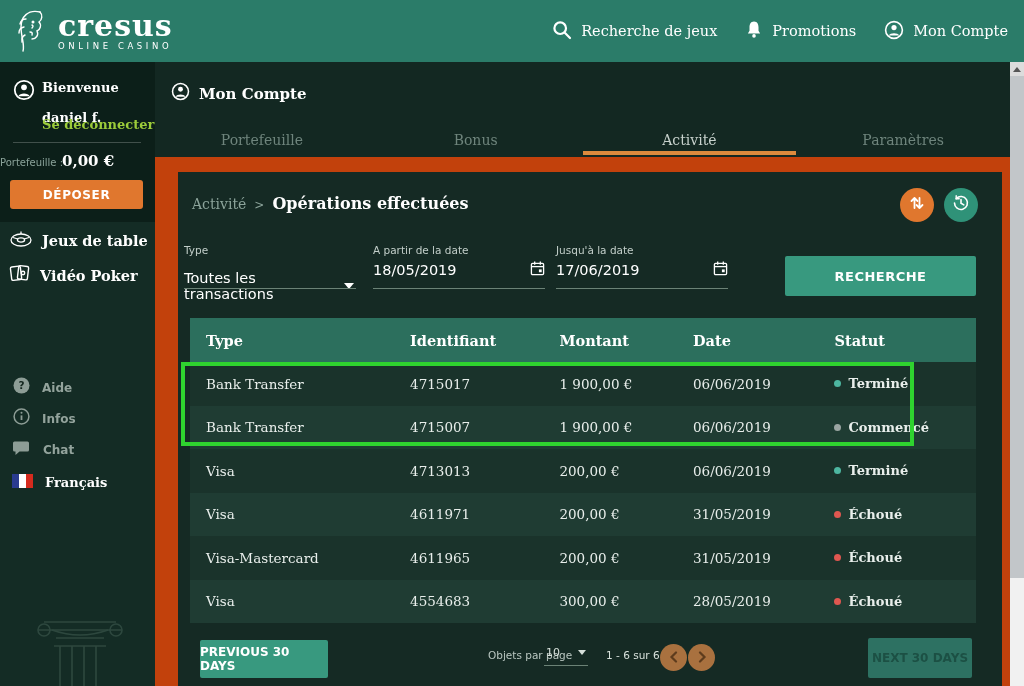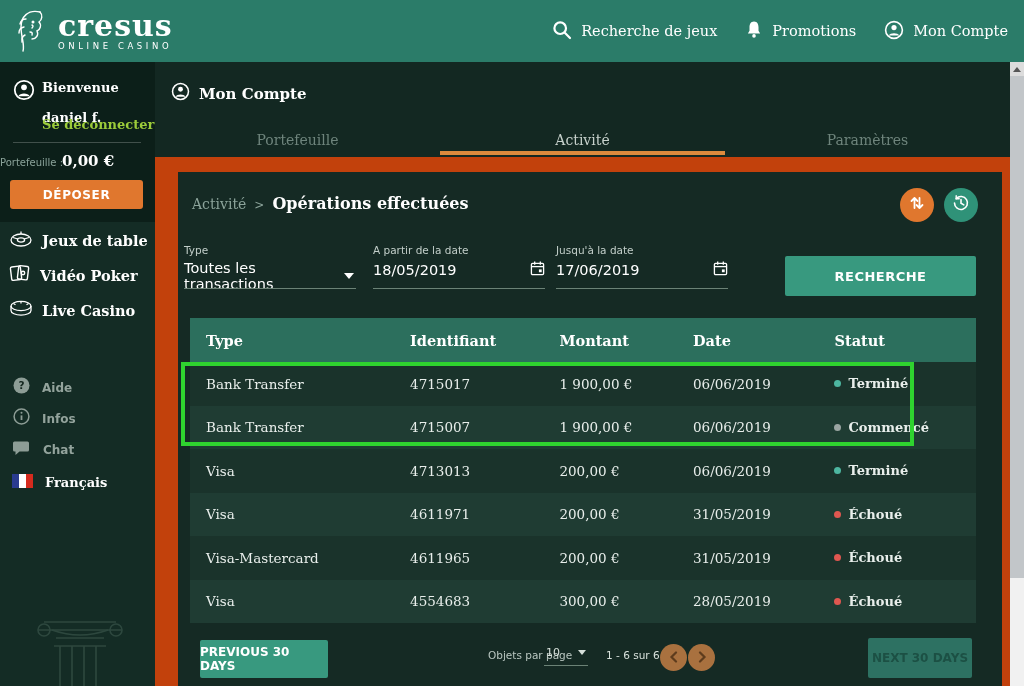--- a/index.html
+++ b/index.html
@@ -182,32 +182,20 @@
       <div class="side-item">
         <span>
           <svg width="22" height="21" viewBox="0 0 22 21" fill="none" stroke="#fff" stroke-width="1.4">
             <rect x="2" y="3.5" width="10" height="13.5" rx="1.5" transform="rotate(-7 7 10)"></rect>
             <rect x="9" y="3" width="10" height="13.5" rx="1.5" transform="rotate(7 14 10)"></rect>
             <circle cx="14" cy="10" r="1.7"></circle>
           </svg>
         </span>
         <span class="lbl">Vidéo Poker</span>
       </div>
-      <div class="side-item">
-        <span>
-          <svg width="24" height="19" viewBox="0 0 24 19" fill="none" stroke="#fff" stroke-width="1.3">
-            <ellipse cx="12" cy="7" rx="10" ry="4.6"></ellipse>
-            <path d="M2 7 v4.5 a10 4.6 0 0 0 20 0 V7"></path>
-            <line x1="12" y1="2.4" x2="12" y2="4.6"></line>
-              <line x1="4.5" y1="4.5" x2="6.5" y2="5.8"></line>
-              <line x1="19.5" y1="4.5" x2="17.5" y2="5.8"></line>
-          </svg>
-        </span>
-        <span class="lbl">Live Casino</span>
-      </div>
     </nav>
 
     <div class="side-secondary">
       <div class="side-item2">
         <span>
           <svg width="17" height="17" viewBox="0 0 17 17">
             <circle cx="8.5" cy="8.5" r="8" fill="#8d9d96"></circle>
             <text x="8.5" y="12.3" text-anchor="middle" font-size="10.5" font-weight="bold" fill="#14271f">?</text>
           </svg>
         </span>
@@ -263,20 +251,21 @@
         <svg width="19" height="19" viewBox="0 0 20 20">
           <circle cx="10" cy="10" r="8.4" fill="none" stroke="#fff" stroke-width="1.6"></circle>
           <circle cx="10" cy="7.6" r="2.6" fill="#fff"></circle>
           <path d="M4.8 15.6 C6.2 12.4 13.8 12.4 15.2 15.6" fill="#fff"></path>
         </svg>
       </span>
       <span>Mon Compte</span>
     </div>
     <div class="tabs">
       <div class="tab">Portefeuille</div>
+      <div class="tab">Bonus</div>
       <div class="tab active">
         <span>Activité</span>
         <span class="tab-underline"></span>
       </div>
       <div class="tab">Paramètres</div>
     </div>
   </section>
 
   <main class="panel">
 
@@ -298,21 +287,21 @@
       <span>
         <svg width="18" height="18" viewBox="0 0 18 18" fill="none" stroke="#fff" stroke-width="1.6" stroke-linecap="round">
           <path d="M4.2 4.6 A6.5 6.5 0 1 1 2.5 9"></path>
           <path d="M4.2 1.8 v3 h3" stroke-width="1.4"></path>
           <path d="M9 5.5 v3.8 l2.8 1.6"></path>
         </svg>
       </span>
     </div>
 
     <div class="filter-label" style="left:6px;">Type</div>
-    <div class="filter-field" style="left:6px;width:170px;">
+    <div class="filter-field" style="left:6px;width:170px;margin-top:10px;">
       <span>Toutes les transactions</span>
       <span class="caret"></span>
     </div>
     <div class="filter-underline" style="left:6px;width:172px;"></div>
 
     <div class="filter-label" style="left:195px;">A partir de la date</div>
     <div class="filter-field" style="left:195px;width:172px;">
       <span>18/05/2019</span>
       <span>
         <svg width="15" height="16" viewBox="0 0 16 17" fill="none" stroke="#fff" stroke-width="1.4">

